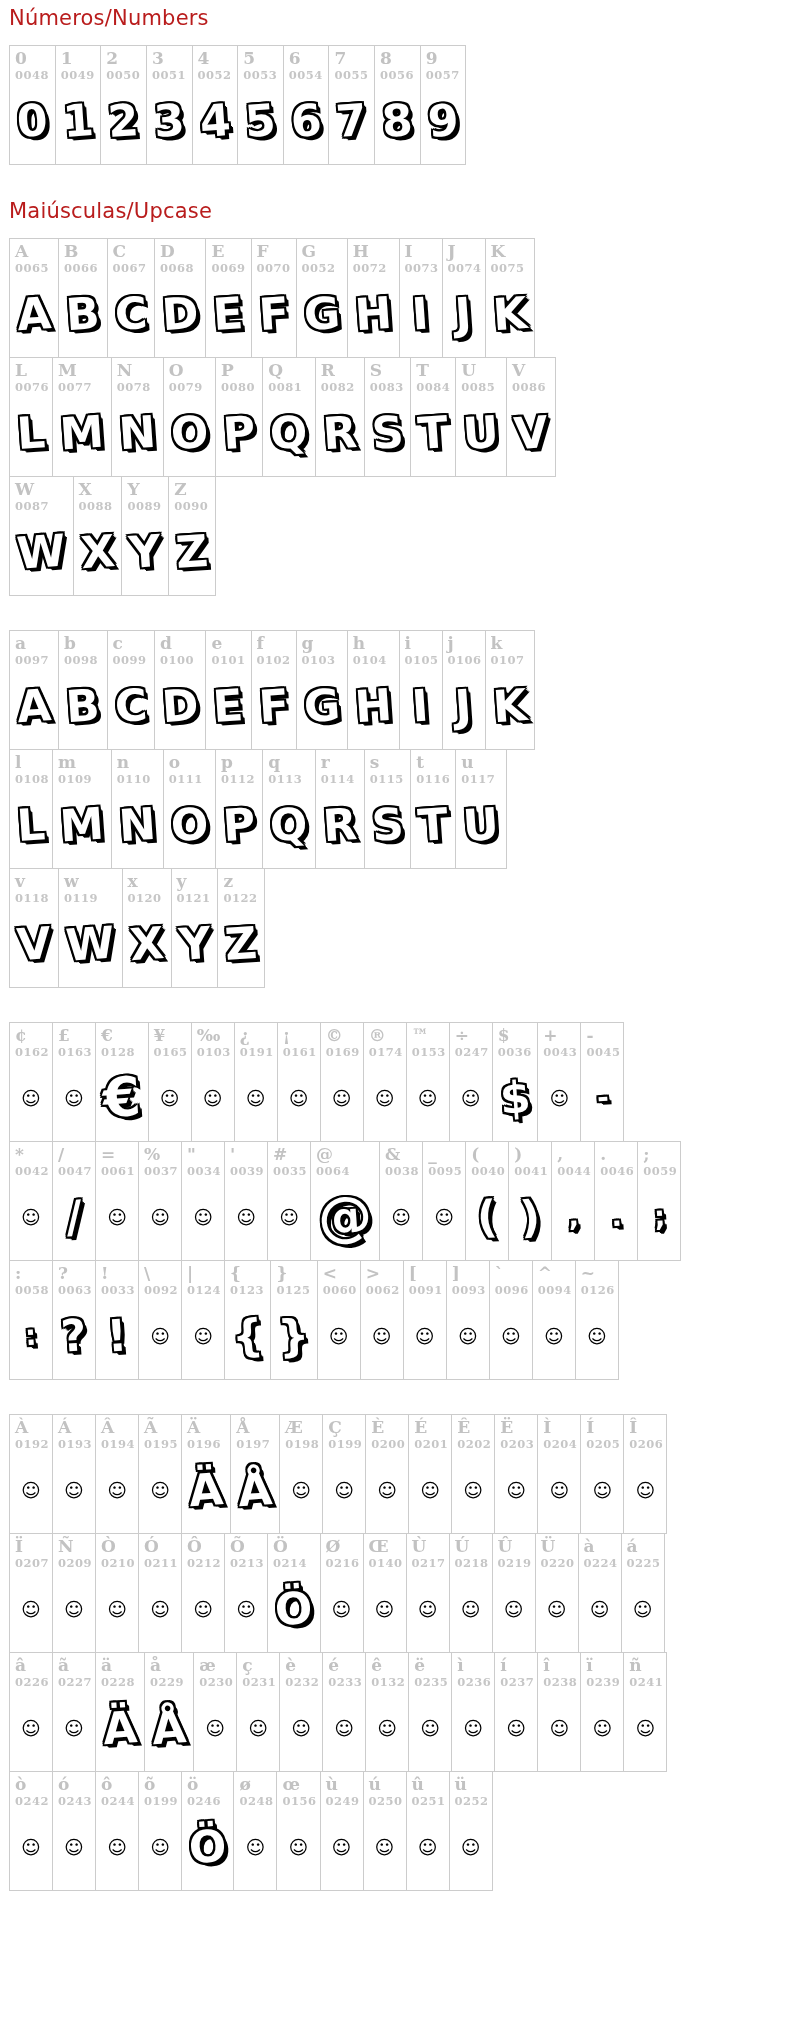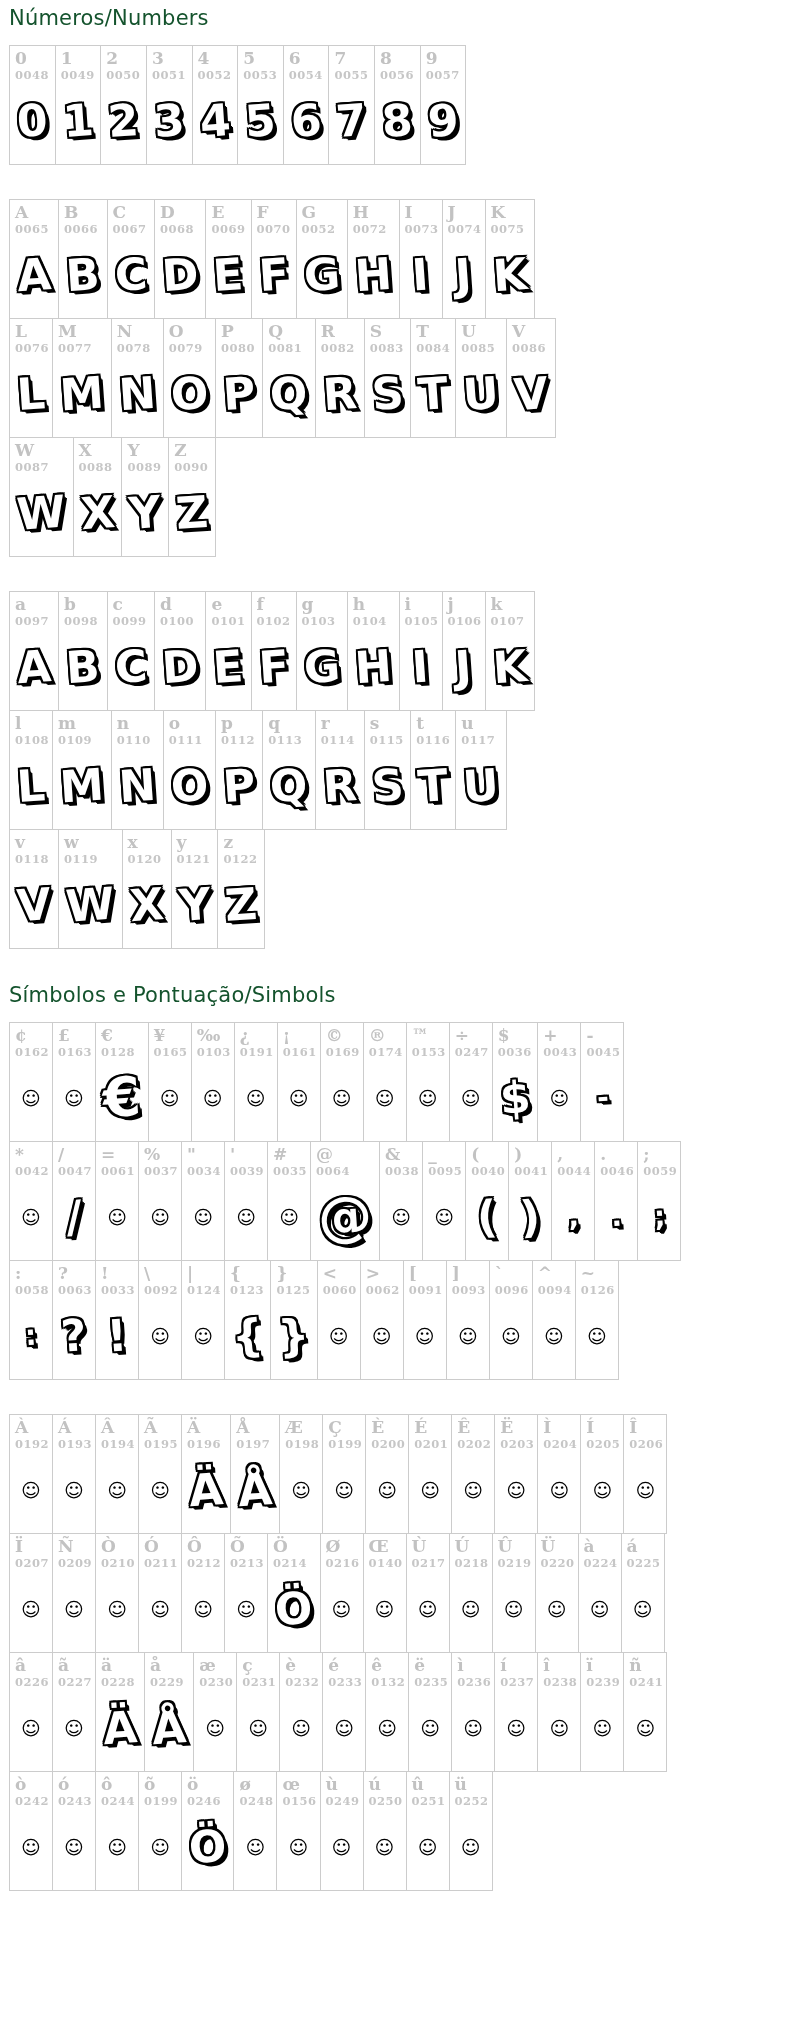--- a/index.html
+++ b/index.html
@@ -3,21 +3,21 @@
 <meta charset="utf-8">
 <style>
   html,body{margin:0;padding:0;}
   body{
     width:810px;height:2032px;overflow:hidden;box-sizing:border-box;
     background:#ffffff;padding:6px 0 0 9px;
     font-family:"DejaVu Sans","Liberation Sans",sans-serif;
   }
   .charmap-section{margin:0 0 34px 0;}
   .section-title{
-    font-size:21px;font-weight:400;color:#14532d;margin:0 0 15px 0;
+    font-size:21px;font-weight:400;color:#b91c1c;margin:0 0 15px 0;
     font-family:"DejaVu Sans","Liberation Sans",sans-serif;letter-spacing:.2px;
   }
   .char-row{display:flex;align-items:stretch;}
   .char-row + .char-row{margin-top:-1px;}
   .cell{
     border:1px solid #cccccc;background:#ffffff;min-width:43px;height:120px;
     box-sizing:border-box;display:flex;flex-direction:column;margin-right:-1px;flex:0 0 auto;
   }
   .cell-label{
     font-family:"DejaVu Serif","Liberation Serif",serif;font-weight:bold;
@@ -118,20 +118,21 @@
         <div class="cell">
           <div class="cell-label">9</div>
           <div class="cell-code">0057</div>
           <div class="cell-glyph-area">
             <span class="glyph letter">9</span>
           </div>
         </div>
       </div>
     </section>
     <section class="charmap-section">
+      <h2 class="section-title">Maiúsculas/Upcase</h2>
       <div class="char-row">
         <div class="cell">
           <div class="cell-label">A</div>
           <div class="cell-code">0065</div>
           <div class="cell-glyph-area">
             <span class="glyph letter">A</span>
           </div>
         </div>
         <div class="cell">
           <div class="cell-label">B</div>
@@ -498,21 +499,20 @@
         <div class="cell">
           <div class="cell-label">z</div>
           <div class="cell-code">0122</div>
           <div class="cell-glyph-area">
             <span class="glyph letter">Z</span>
           </div>
         </div>
       </div>
     </section>
     <section class="charmap-section">
-      <h2 class="section-title">Símbolos e Pontuação/Simbols</h2>
       <div class="char-row">
         <div class="cell">
           <div class="cell-label">¢</div>
           <div class="cell-code">0162</div>
           <div class="cell-glyph-area">
             <span class="glyph smiley">☺</span>
           </div>
         </div>
         <div class="cell">
           <div class="cell-label">£</div>

